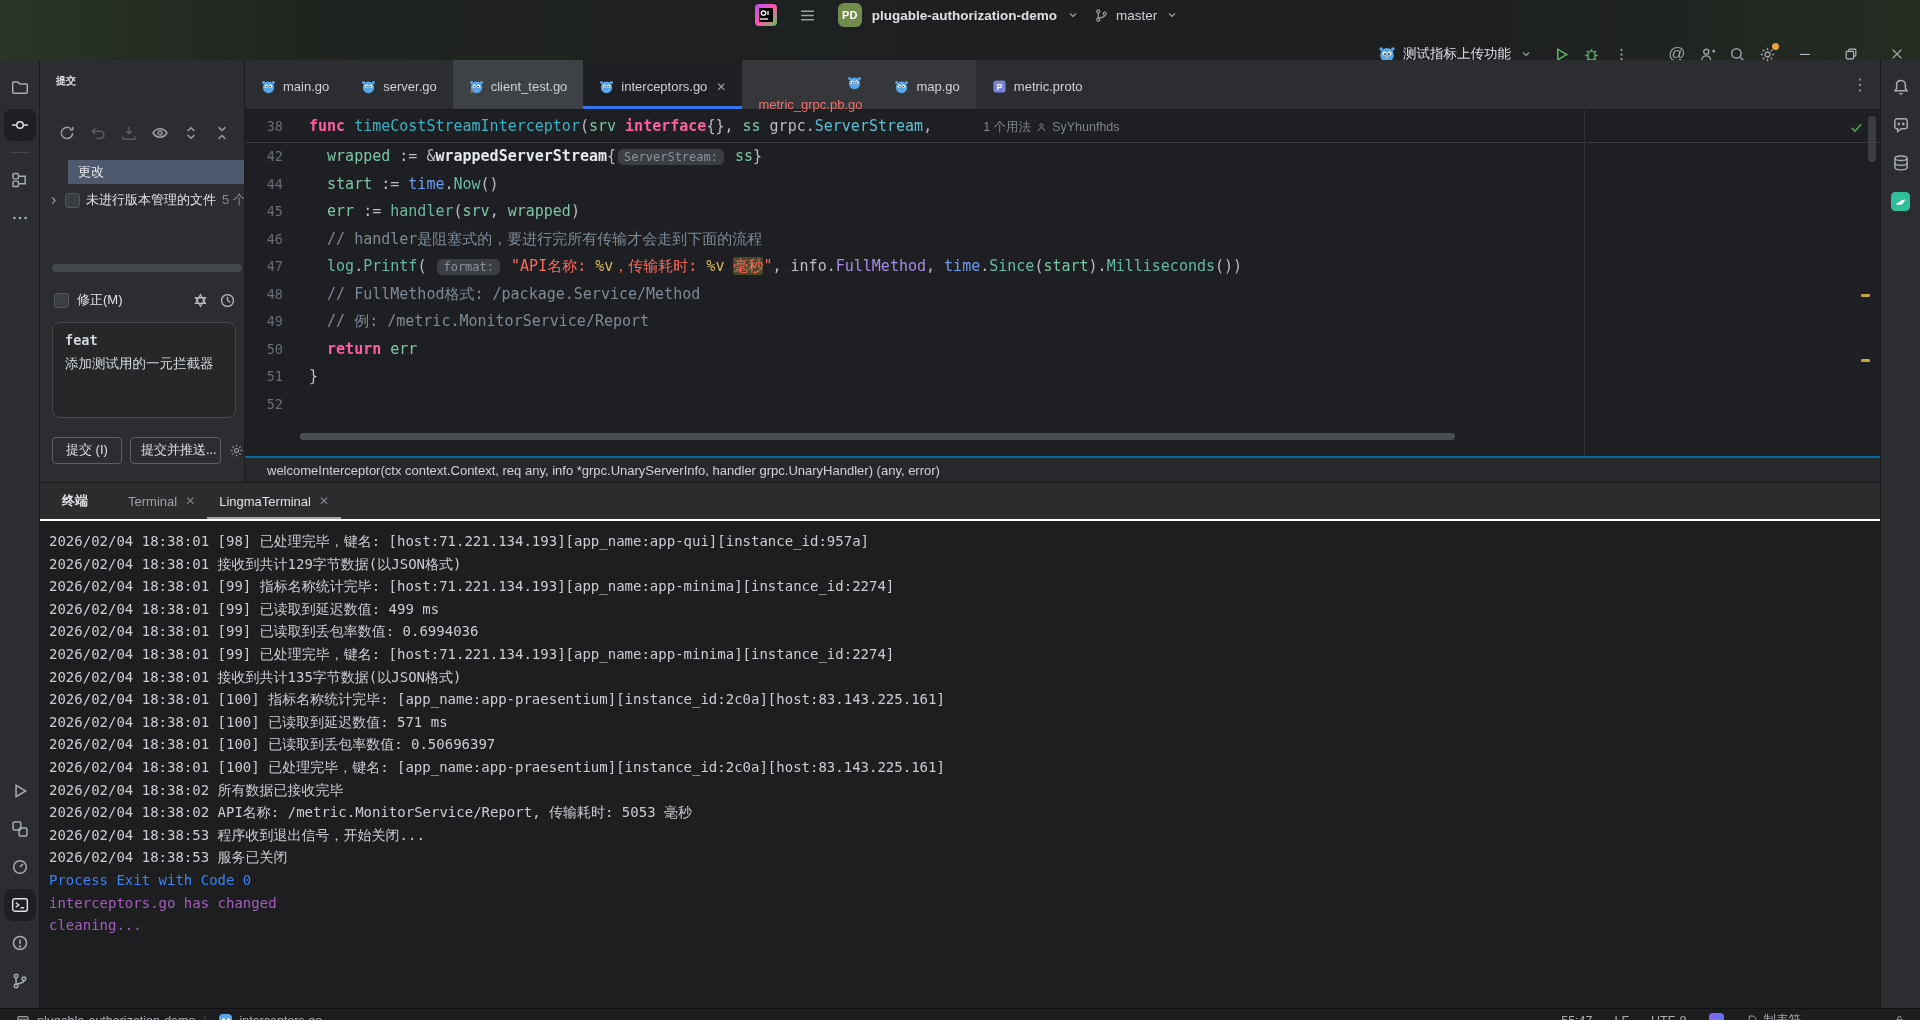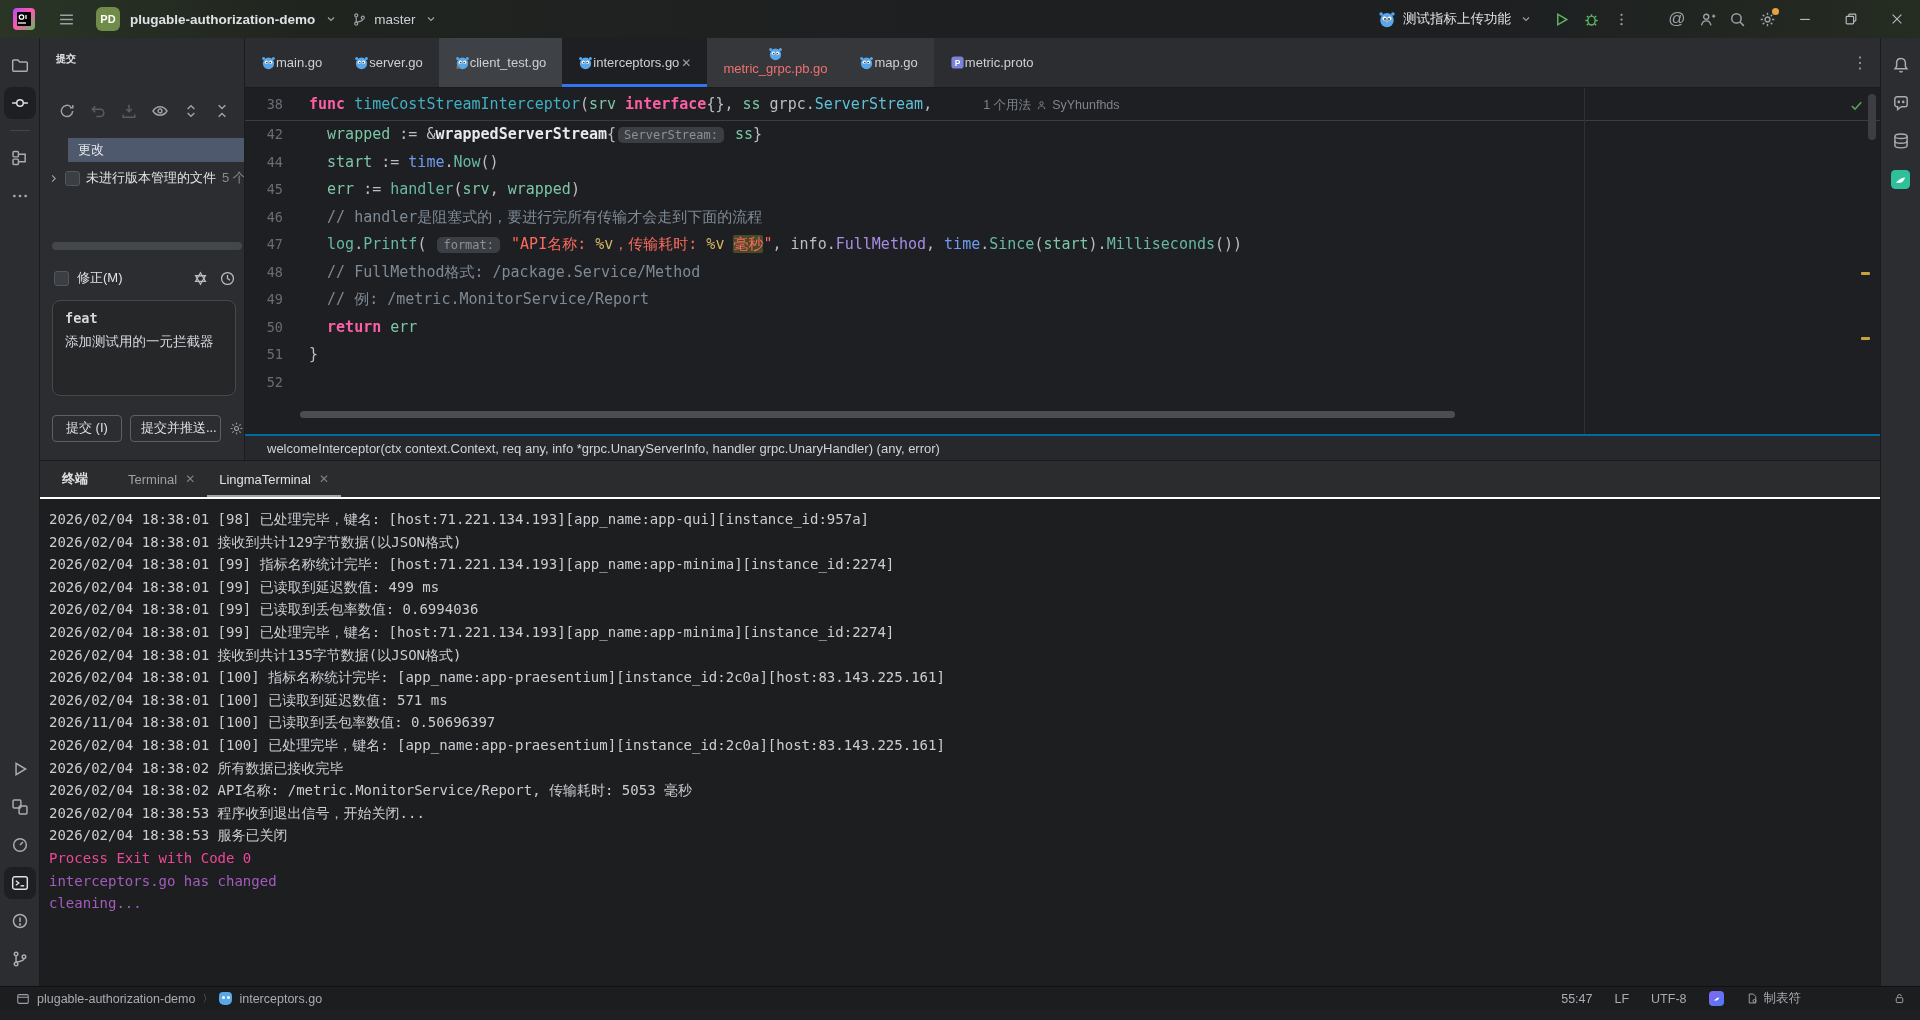--- a/index.html
+++ b/index.html
@@ -1,23 +1,23 @@
 <!DOCTYPE html>
 <html><head>
 <meta charset="utf-8">
 <style>
   * { margin:0; padding:0; box-sizing:border-box; }
   html,body { width:1920px; height:1020px; overflow:hidden; background:#1E1F22;
     font-family:"Liberation Sans", sans-serif; color:#DFE1E5; }
   svg { display:block; }
 
   
-  .titlebar { height:38px; display:flex; align-items:center;
+  .titlebar { height:60px; display:flex; align-items:center;
     background:linear-gradient(90deg,#2a3526 0%,#20241f 16%,#1d1f21 50%,#1d1f21 78%,#252c21 100%);
-    font-size:13.5px; }
+    font-size:13.5px;flex-direction:column; }
   .tb-left { display:flex; align-items:center; padding-left:12px; gap:15px; }
   .tb-ico { width:30px; height:30px; display:flex; align-items:center; justify-content:center;
     border-radius:6px; color:#9DA0A6; cursor:default; }
   .pd-badge { width:24px; height:24px; border-radius:6px; background:#708B4A; color:#fff;
     font-size:11px; font-weight:bold; display:flex; align-items:center; justify-content:center; }
   .tb-name { font-weight:600; color:#DFE1E5; margin-left:2px; }
   .chev { color:#9DA0A6; margin-left:2px; }
   .tb-right { margin-left:auto; display:flex; align-items:center; }
   .runcfg { display:flex; align-items:center; gap:7px; margin-right:14px; color:#DFE1E5; }
   .tb-green { color:#5BB65F; }
@@ -75,21 +75,21 @@
     background:transparent; color:#DFE1E5; font-size:13px; white-space:nowrap; overflow:hidden;
     font-family:inherit; }
   .cp-btn.push { flex:1; min-width:0; text-overflow:clip; text-align:left; padding:0 10px; }
   .cp-gear { color:#9DA0A6; flex:none; }
 
   
   .editor { flex:1; display:flex; flex-direction:column; min-width:0; background:#1E1F22; }
   .tab-bar { height:50px; background:#2B2D30; display:flex; align-items:stretch;
     border-bottom:1px solid #1A1B1D; }
   .tabs { display:flex; }
-  .tab { display:flex; align-items:center; gap:0; padding:8px 16px; font-size:13px;
+  .tab { display:flex; align-items:flex-end; gap:7px; padding:15px 16px; font-size:13px;
     color:#CED0D6; position:relative; white-space:nowrap; }
   .tab.active { background:#1E1F22; box-shadow:inset 0 -3px 0 #3574F0; }
   .tab .close { color:#9DA0A6; font-size:12px; margin-left:2px; }
   .tab-more { margin-left:auto; width:40px; display:flex; align-items:center;
     justify-content:center; color:#9DA0A6; font-size:16px; }
 
   .code-area { flex:1; position:relative; overflow:hidden; font-family:"DejaVu Sans Mono", monospace;
     font-size:15px; }
   .cl { height:27.5px; line-height:27.5px; display:flex; white-space:pre; }
   .cl.sticky { height:33px; line-height:32px; border-bottom:1px solid #3A3C40; }
@@ -130,21 +130,21 @@
     min-height:0; background:#1C1E20; }
   .term-header { height:38px; background:#2A2C2E; border-bottom:2px solid #ffffff;
     display:flex; align-items:stretch; padding-left:22px; font-size:13px; }
   .term-label { font-weight:600; display:flex; align-items:center; margin-right:28px; }
   .term-tab { display:flex; align-items:center; gap:8px; padding:0 12px; color:#9DA0A6; }
   .term-tab.active { color:#DFE1E5; box-shadow:inset 0 -2px 0 #A0A4AB; }
   .term-tab .x { font-size:12px; color:#7E838A; }
   .term-body { flex:1; padding:9px 0 0 9px; font-family:"DejaVu Sans Mono", monospace;
     font-size:14px; overflow:hidden; }
   .tl { height:22.6px; line-height:22.6px; white-space:pre; color:#CBCDD2; }
-  .tl.g { color:#ec4899; } .tl.p { color:#A55CBF; } .tl.y { color:#A89B2D; }
+  .tl.g { color:#3b82f6; } .tl.p { color:#A55CBF; } .tl.y { color:#A89B2D; }
 
   
   .statusbar { height:24px; background:#1B1D1F; border-top:1px solid #101113; display:flex;
     align-items:center; font-size:12.5px; color:#A8ADB3; padding:0 14px 0 16px; }
   .sb-left { display:flex; align-items:center; gap:7px; }
   .sb-right { margin-left:auto; display:flex; align-items:center; gap:22px; }
   .sb-item { display:flex; align-items:center; gap:5px; }
   .sb-lock { margin-left:70px; }
   .mini-gopher { width:13px; height:13px; border-radius:4px 4px 5px 5px; background:#59A7E8;
     position:relative; }
@@ -601,21 +601,21 @@
       <div class="term-body" id="termBody">
           <div class="tl">2026/02/04 18:38:01 [98] 已处理完毕，键名: [host:71.221.134.193][app_name:app-qui][instance_id:957a]</div>
           <div class="tl">2026/02/04 18:38:01 接收到共计129字节数据(以JSON格式)</div>
           <div class="tl">2026/02/04 18:38:01 [99] 指标名称统计完毕: [host:71.221.134.193][app_name:app-minima][instance_id:2274]</div>
           <div class="tl">2026/02/04 18:38:01 [99] 已读取到延迟数值: 499 ms</div>
           <div class="tl">2026/02/04 18:38:01 [99] 已读取到丢包率数值: 0.6994036</div>
           <div class="tl">2026/02/04 18:38:01 [99] 已处理完毕，键名: [host:71.221.134.193][app_name:app-minima][instance_id:2274]</div>
           <div class="tl">2026/02/04 18:38:01 接收到共计135字节数据(以JSON格式)</div>
           <div class="tl">2026/02/04 18:38:01 [100] 指标名称统计完毕: [app_name:app-praesentium][instance_id:2c0a][host:83.143.225.161]</div>
           <div class="tl">2026/02/04 18:38:01 [100] 已读取到延迟数值: 571 ms</div>
-          <div class="tl">2026/11/04 18:38:01 [100] 已读取到丢包率数值: 0.50696397</div>
+          <div class="tl">2026/02/04 18:38:01 [100] 已读取到丢包率数值: 0.50696397</div>
           <div class="tl">2026/02/04 18:38:01 [100] 已处理完毕，键名: [app_name:app-praesentium][instance_id:2c0a][host:83.143.225.161]</div>
           <div class="tl">2026/02/04 18:38:02 所有数据已接收完毕</div>
           <div class="tl">2026/02/04 18:38:02 API名称: /metric.MonitorService/Report, 传输耗时: 5053 毫秒</div>
           <div class="tl">2026/02/04 18:38:53 程序收到退出信号，开始关闭...</div>
           <div class="tl">2026/02/04 18:38:53 服务已关闭</div>
           <div class="tl g">Process Exit with Code 0</div>
           <div class="tl p">interceptors.go has changed</div>
           <div class="tl p">cleaning...</div>
         </div>
     </div>

